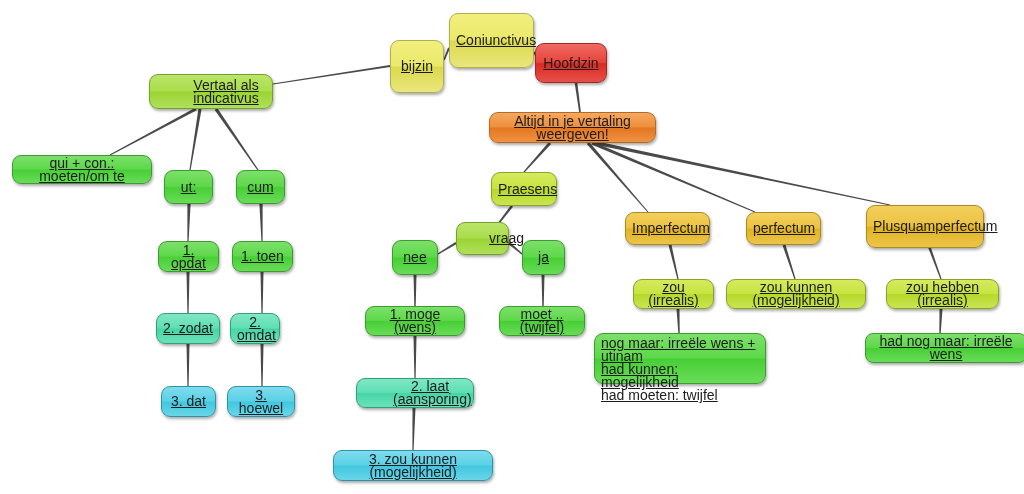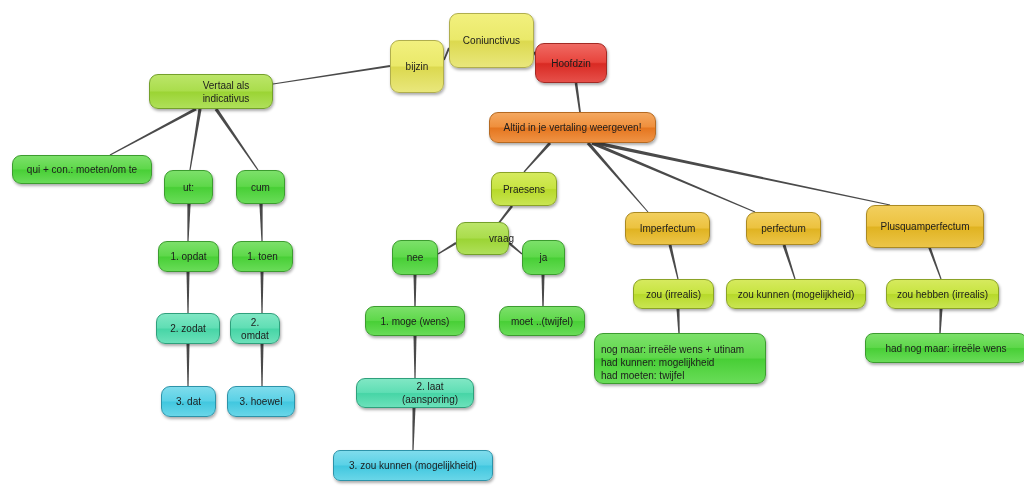--- a/index.html
+++ b/index.html
@@ -28,41 +28,42 @@
   }
   .node {
     position: absolute;
     box-sizing: border-box;
     display: flex;
     align-items: center;
     justify-content: center;
     border-radius: 9px;
     border: 1px solid rgba(90,90,60,0.55);
     color: #1c1c1c;
-    font-size: 10px;
+    font-size: 14px;
     line-height: 13px;
     text-align: center;
     padding: 2px 6px;
     box-shadow: 1px 2px 3px rgba(0,0,0,0.33);
     z-index: 5;
     white-space: pre-line;
+    text-decoration: underline;
   }
   .node .lbl { display: block; width: 100%; }
   
   .c-yellow  { background: linear-gradient(180deg,#f2f07e 0%,#eae96a 48%,#dcd94f 52%,#e9e77c 100%); border-color:#b0ae4e; }
   .c-red     { background: linear-gradient(180deg,#ef6a63 0%,#e8443c 48%,#d92a23 52%,#e6504a 100%); border-color:#a32a24;justify-content:flex-end; }
   .c-orange  { background: linear-gradient(180deg,#f4a860 0%,#ef8f3c 48%,#e5761f 52%,#ef9345 100%); border-color:#b56a22; }
   .c-gold    { background: linear-gradient(180deg,#f2cf5e 0%,#ecc23f 48%,#e0b321 52%,#ecc549 100%); border-color:#ab8a22; }
   .c-ygreen  { background: linear-gradient(180deg,#d6ea5e 0%,#c7e441 48%,#b7d92a 52%,#c9e552 100%); border-color:#8ba327; }
   .c-lgreen  { background: linear-gradient(180deg,#bbe569 0%,#aadd4c 48%,#9bd434 52%,#afe05a 100%); border-color:#74a02b; }
   .c-green   { background: linear-gradient(180deg,#7ce06a 0%,#5ed84a 48%,#48cf36 52%,#69dc58 100%); border-color:#3c9c2f; }
   .c-mint    { background: linear-gradient(180deg,#80e7c4 0%,#5fdeb4 48%,#47d5a6 52%,#6ce1ba 100%); border-color:#2fa07c; }
   .c-cyan    { background: linear-gradient(180deg,#7fdcec 0%,#5ad1e6 48%,#41c7df 52%,#69d6e8 100%); border-color:#2d93a9; }
   .align-left .lbl { text-align: left; }
-  .node.multiline { align-items: flex-start; padding-top: 9px; }
+  .node.multiline { align-items: flex-start; padding-top: 3px; }
 </style>
 </head>
 <body>
 
 <div id="canvas">
   <svg id="edges" viewBox="0 0 1024 494" width="1024" height="494">
       <polygon points="389.83273709732066,64.91279113258432 272.90876568944765,83.40697698140963 273.09123431055235,84.59302301859037 390.16726290267934,67.08720886741568" fill="#4a4a4a"></polygon>
       <polygon points="448.0769230769231,47.61538461538461 443.26153846153846,59.69230769230769 444.73846153846154,60.30769230769231 449.9230769230769,48.38461538461539" fill="#4a4a4a"></polygon>
       <polygon points="533.1055728090001,52.44721359549996 536.2844582472001,58.35777087639997 537.7155417527999,57.64222912360003 534.8944271909999,51.55278640450004" fill="#4a4a4a"></polygon>
       <polygon points="574.7121925319835,83.17762861627814 579.1084409836809,112.12297365742333 580.8915590163191,111.87702634257667 577.2878074680165,82.82237138372186" fill="#4a4a4a"></polygon>
@@ -107,21 +108,21 @@
       <div class="node c-mint" style="left: 230px; top: 313px; width: 50px; height: 31px;"><span class="lbl">2. omdat</span></div>
       <div class="node c-cyan" style="left: 161px; top: 386px; width: 55px; height: 31px;"><span class="lbl">3. dat</span></div>
       <div class="node c-cyan" style="left: 227px; top: 386px; width: 68px; height: 31px;"><span class="lbl">3. hoewel</span></div>
       <div class="node c-ygreen" style="left: 491px; top: 172px; width: 66px; height: 34px;"><span class="lbl">Praesens</span></div>
       <div class="node c-lgreen" style="left: 456px; top: 222px; width: 53px; height: 33px; padding-left: 32px;"><span class="lbl">vraag</span></div>
       <div class="node c-green" style="left: 392px; top: 240px; width: 46px; height: 35px;"><span class="lbl">nee</span></div>
       <div class="node c-green" style="left: 522px; top: 240px; width: 43px; height: 35px;"><span class="lbl">ja</span></div>
       <div class="node c-green" style="left: 365px; top: 306px; width: 100px; height: 30px;"><span class="lbl">1. moge (wens)</span></div>
       <div class="node c-green" style="left: 499px; top: 306px; width: 86px; height: 30px;"><span class="lbl">moet ..(twijfel)</span></div>
       <div class="node c-mint" style="left: 356px; top: 378px; width: 118px; height: 30px; padding-left: 36px;"><span class="lbl">2. laat (aansporing)</span></div>
-      <div class="node c-cyan" style="left: 333px; top: 450px; width: 160px; height: 31px; border-radius: 7px;"><span class="lbl">3. zou kunnen (mogelijkheid)</span></div>
+      <div class="node c-cyan" style="left: 333px; top: 450px; width: 160px; height: 31px;"><span class="lbl">3. zou kunnen (mogelijkheid)</span></div>
       <div class="node c-gold" style="left: 625px; top: 212px; width: 85px; height: 33px;"><span class="lbl">Imperfectum</span></div>
       <div class="node c-gold" style="left: 746px; top: 212px; width: 75px; height: 33px;"><span class="lbl">perfectum</span></div>
       <div class="node c-gold" style="left: 866px; top: 205px; width: 118px; height: 43px;"><span class="lbl">Plusquamperfectum</span></div>
       <div class="node c-ygreen" style="left: 633px; top: 279px; width: 81px; height: 30px;"><span class="lbl">zou (irrealis)</span></div>
       <div class="node c-ygreen" style="left: 726px; top: 279px; width: 140px; height: 30px;"><span class="lbl">zou kunnen (mogelijkheid)</span></div>
       <div class="node c-ygreen" style="left: 886px; top: 279px; width: 113px; height: 30px;"><span class="lbl">zou hebben (irrealis)</span></div>
       <div class="node c-green multiline align-left" style="left: 594px; top: 333px; width: 172px; height: 51px;"><span class="lbl">nog maar: irreële wens + utinam
 had kunnen: mogelijkheid
 had moeten: twijfel</span></div>
       <div class="node c-green" style="left: 865px; top: 333px; width: 162px; height: 30px; border-radius: 8px;"><span class="lbl">had nog maar: irreële wens</span></div>

